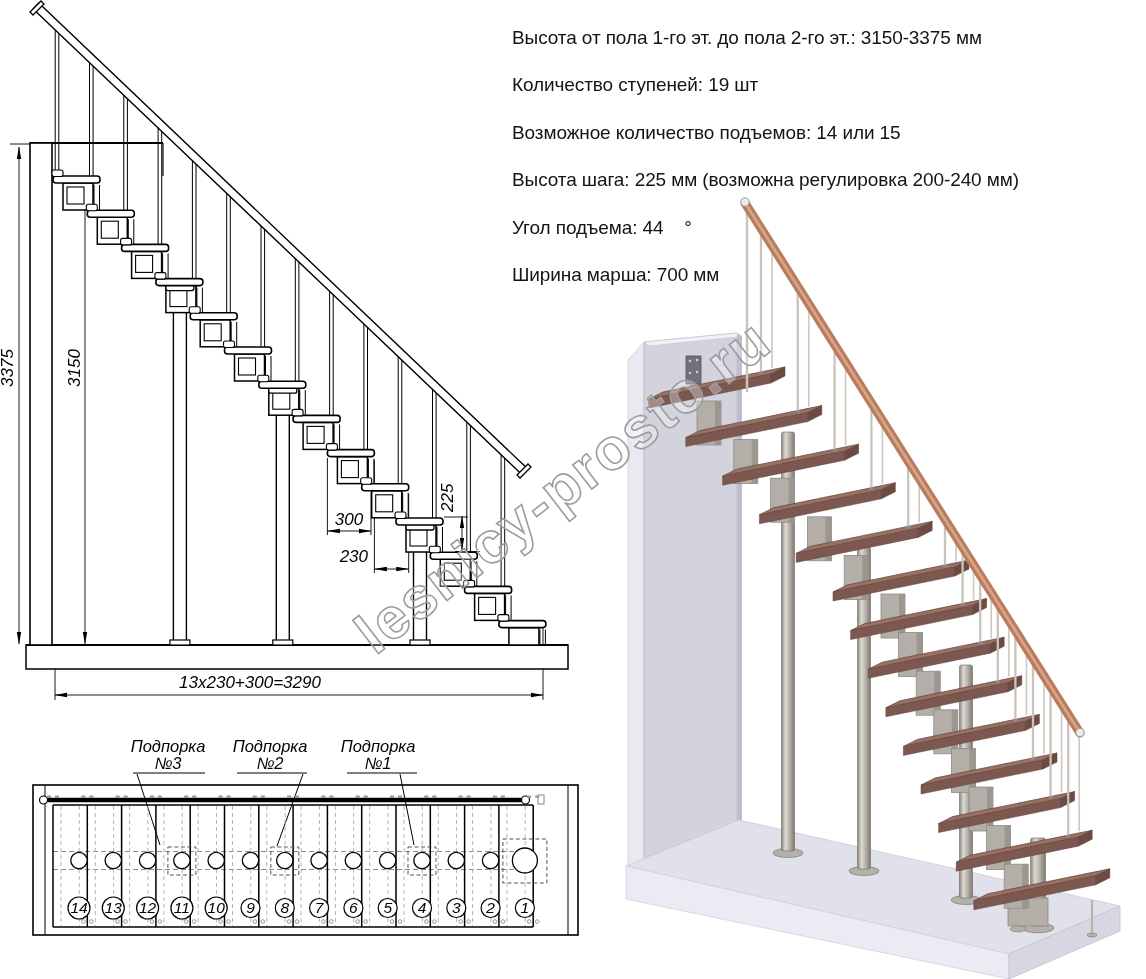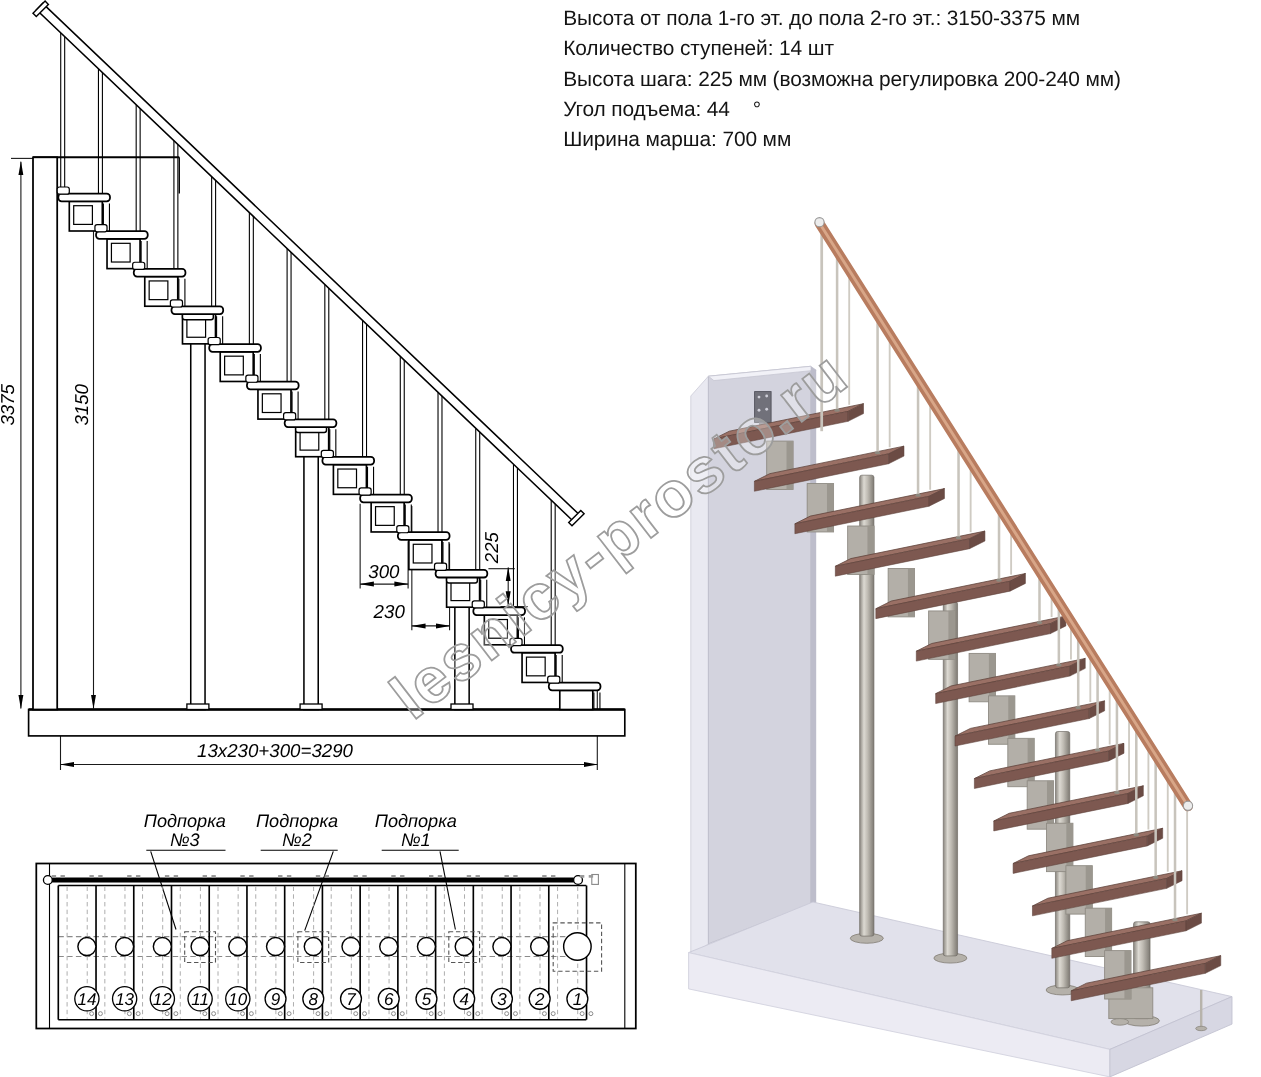--- a/index.html
+++ b/index.html
@@ -1,20 +1,20 @@
 <!DOCTYPE html>
 <html><head>
 <meta charset="utf-8">
 <style>
   html,body{margin:0;padding:0;background:#fff;}
   .canvas{position:relative;width:1146px;height:979px;background:#ffffff;overflow:hidden;
           font-family:"Liberation Sans",sans-serif;}
   .scene{position:absolute;left:0;top:0;}
   .specs{position:absolute;left:512px;top:4px;}
-  .specs div{font-size:19px;line-height:27.4px;color:#141414;white-space:pre;letter-spacing:-0.1px;}
+  .specs div{font-size:19px;line-height:27.4px;color:#141414;white-space:pre;letter-spacing:-0.1px;margin-top:20px;}
   text{font-family:"Liberation Sans",sans-serif;}
   .dim{font-style:italic;font-size:17px;fill:#000;}
   .plabel{font-style:italic;font-size:16.5px;fill:#000;}
   .wm{font-weight:bold;font-size:58px;letter-spacing:2px;
       fill:rgba(255,255,255,0.30);stroke:#9d9d9d;stroke-width:1.6px;}
 </style>
 </head>
 <body>
 
 <div class="canvas">
@@ -531,18 +531,19 @@
       <line x1="743.5" y1="200.5" x2="1078.5" y2="730.5" stroke="#dcab8d" stroke-width="2.6" stroke-linecap="round" opacity="0.9"></line>
       <circle cx="745" cy="202" r="4.2" fill="#ececec" stroke="#9a9a9a" stroke-width="1"></circle>
       <circle cx="1080" cy="732.5" r="4.2" fill="#ececec" stroke="#9a9a9a" stroke-width="1"></circle>
     </g>
 
     <text class="wm" transform="translate(575,502) rotate(-37.6)" text-anchor="middle">lesnicy-prosto.ru</text>
   </svg>
 
   <div class="specs">
     <div>Высота от пола 1-го эт. до пола 2-го эт.: 3150-3375 мм</div>
-    <div>Количество ступеней: 14 шт</div>
+    <div>Количество ступеней: 19 шт</div>
+    <div>Возможное количество подъемов: 14 или 15</div>
     <div>Высота шага: 225 мм (возможна регулировка 200-240 мм)</div>
     <div>Угол подъема: 44    °</div>
     <div>Ширина марша: 700 мм</div>
   </div>
 </div>
 
 </body></html>

